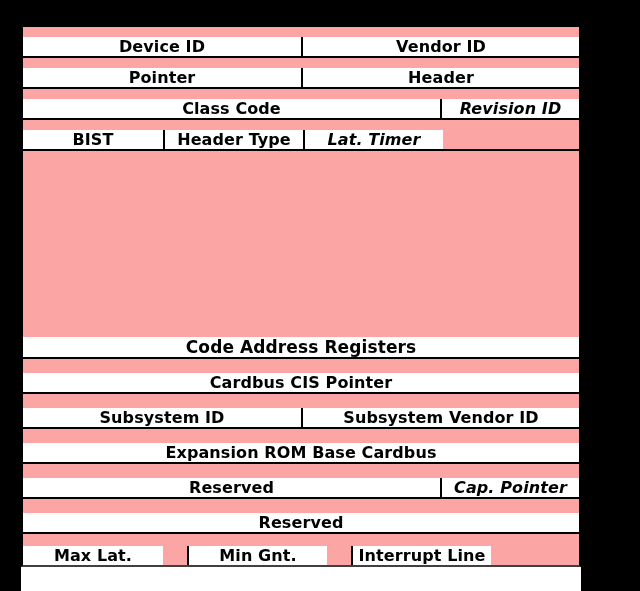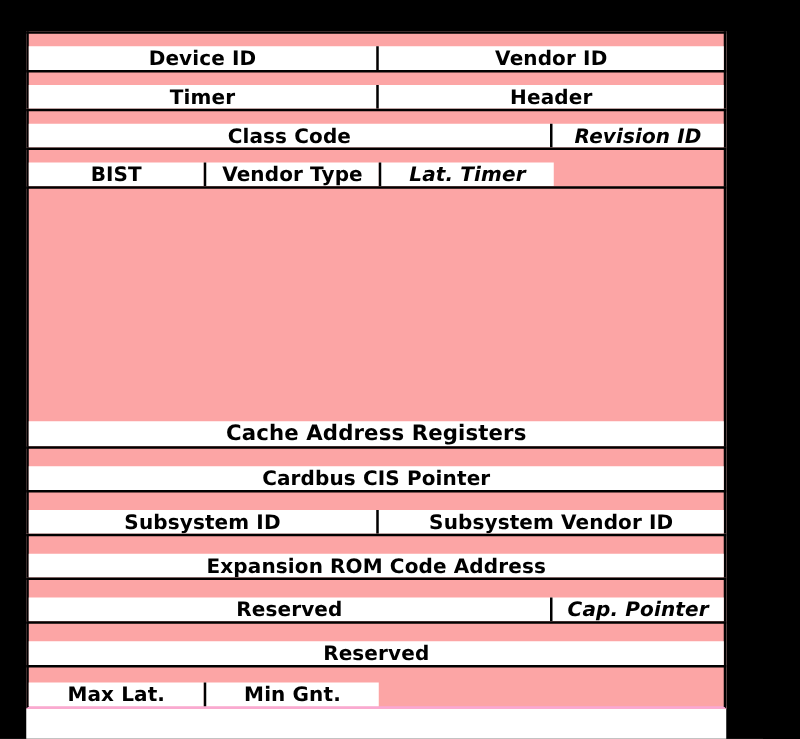--- a/index.html
+++ b/index.html
@@ -33,21 +33,22 @@
     width: 100%;
     box-sizing: border-box;
     border-top: 2px solid #000000;
     border-left: 2px solid #000000;
     border-right: 2px solid #000000;
     background: #fca5a5;
     flex: 0 0 auto;
     align-items: flex-end;
   }
   .reg-row.last {
-    border-bottom: 2px solid #f9a8d4;
+    border-bottom: 2px solid #404040;
+    gap: 24px;
   }
 
   .reg-cell {
     box-sizing: border-box;
     display: flex;
     align-items: center;
     justify-content: center;
     background: #ffffff;
     color: #000000;
     font-size: 16px;
@@ -84,59 +85,60 @@
 <body>
 
 <div id="pci-table">
 
   <div class="reg-row h-std">
     <div class="reg-cell w-half">Device ID</div>
     <div class="reg-cell w-half">Vendor ID</div>
   </div>
 
   <div class="reg-row h-std">
-    <div class="reg-cell w-half">Timer</div>
+    <div class="reg-cell w-half">Pointer</div>
     <div class="reg-cell w-half">Header</div>
   </div>
 
   <div class="reg-row h-std">
     <div class="reg-cell w-three">Class Code</div>
     <div class="reg-cell w-last">Revision ID</div>
   </div>
 
   <div class="reg-row h-std">
     <div class="reg-cell w-q1">BIST</div>
-    <div class="reg-cell w-q2">Vendor Type</div>
+    <div class="reg-cell w-q2">Header Type</div>
     <div class="reg-cell w-q3">Lat. Timer</div>
   </div>
 
   <div class="reg-row h-bar">
-    <div class="reg-cell w-full bar-label">Cache Address Registers</div>
+    <div class="reg-cell w-full bar-label">Code Address Registers</div>
   </div>
 
   <div class="reg-row h-wide">
     <div class="reg-cell w-full">Cardbus CIS Pointer</div>
   </div>
 
   <div class="reg-row h-wide">
     <div class="reg-cell w-half">Subsystem ID</div>
     <div class="reg-cell w-half">Subsystem Vendor ID</div>
   </div>
 
   <div class="reg-row h-wide">
-    <div class="reg-cell w-full">Expansion ROM Code Address</div>
+    <div class="reg-cell w-full">Expansion ROM Base Cardbus</div>
   </div>
 
   <div class="reg-row h-wide">
     <div class="reg-cell w-three">Reserved</div>
     <div class="reg-cell w-last">Cap. Pointer</div>
   </div>
 
   <div class="reg-row h-wide">
     <div class="reg-cell w-full">Reserved</div>
   </div>
 
   <div class="reg-row h-wide last">
     <div class="reg-cell w-q1">Max Lat.</div>
     <div class="reg-cell w-q2">Min Gnt.</div>
+    <div class="reg-cell w-q4">Interrupt Line</div>
   </div>
 
 </div>
 
 </body></html>

